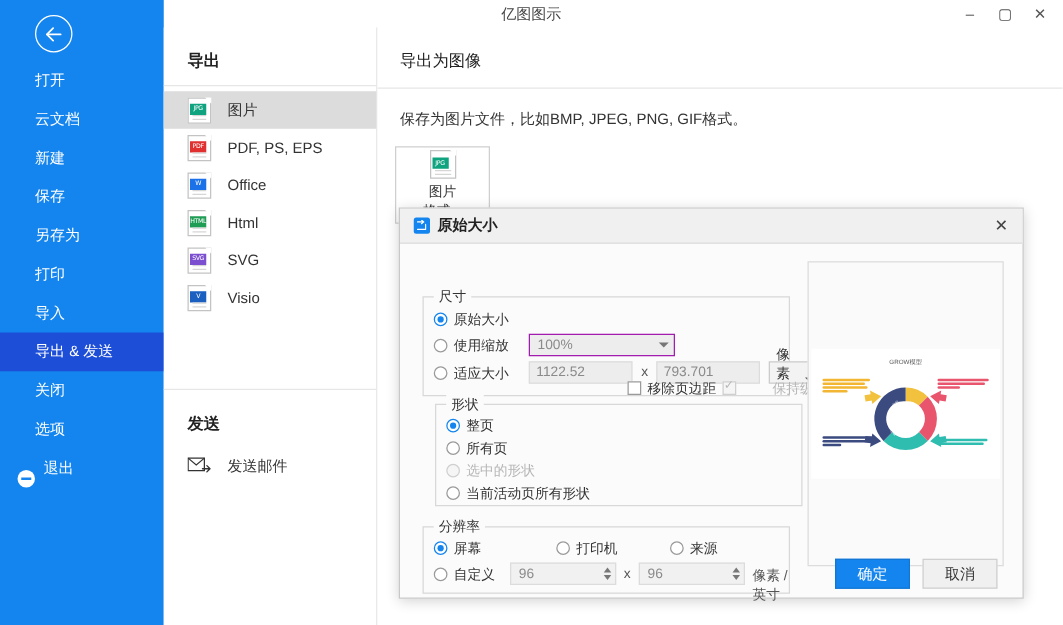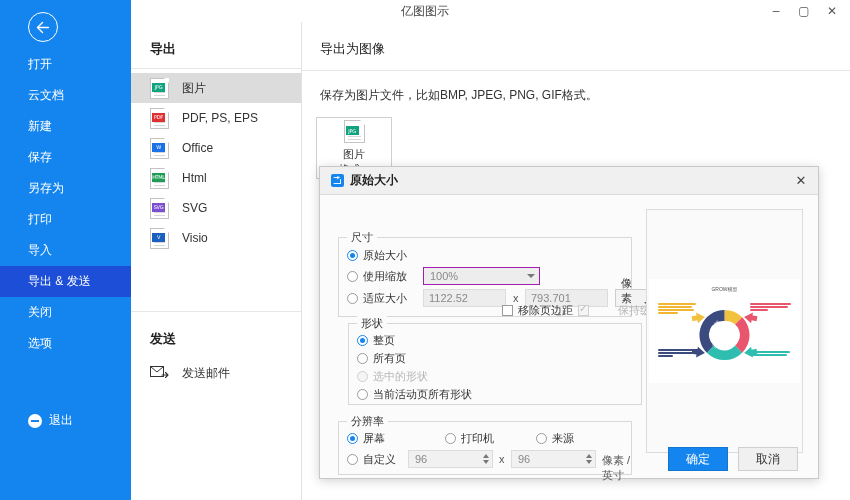--- a/index.html
+++ b/index.html
@@ -49,21 +49,21 @@
     display: flex; align-items: center; justify-content: center;
     cursor: pointer;
   }
   #back-btn svg { display: block; }
   .side-item {
     height: 31px; line-height: 31px; padding-left: 28px;
     color: #ffffff; font-size: 12px; cursor: pointer;
     white-space: nowrap;
   }
   .side-item.active { background: #1d4ed8; }
-  .side-item.exit { display: flex; align-items: center; gap: 7px; padding-left: 28px; margin-top: 46px; }
+  .side-item.exit { display: flex; align-items: flex-end; gap: 7px; padding-left: 14px; }
   .exit-icon {
     width: 14px; height: 14px; border-radius: 50%; background: #ffffff;
     display: inline-flex; align-items: center; justify-content: center; flex: 0 0 auto;
   }
   .exit-icon i { display: block; width: 8px; height: 2px; background: #1485ee; }
 
   
   #export-col {
     position: absolute; left: 131px; top: 22px; width: 171px; height: 478px;
     background: #ffffff; border-right: 1px solid #e2e2e2;

